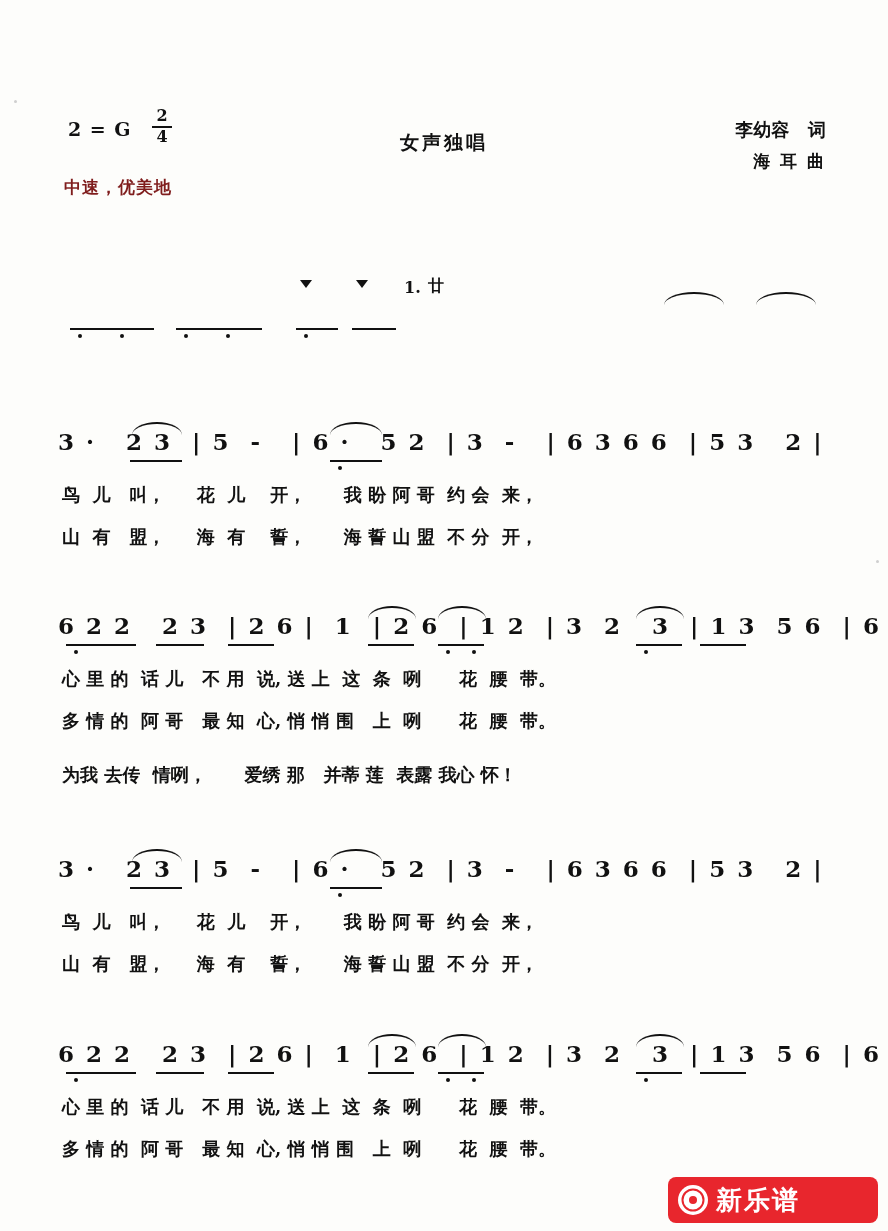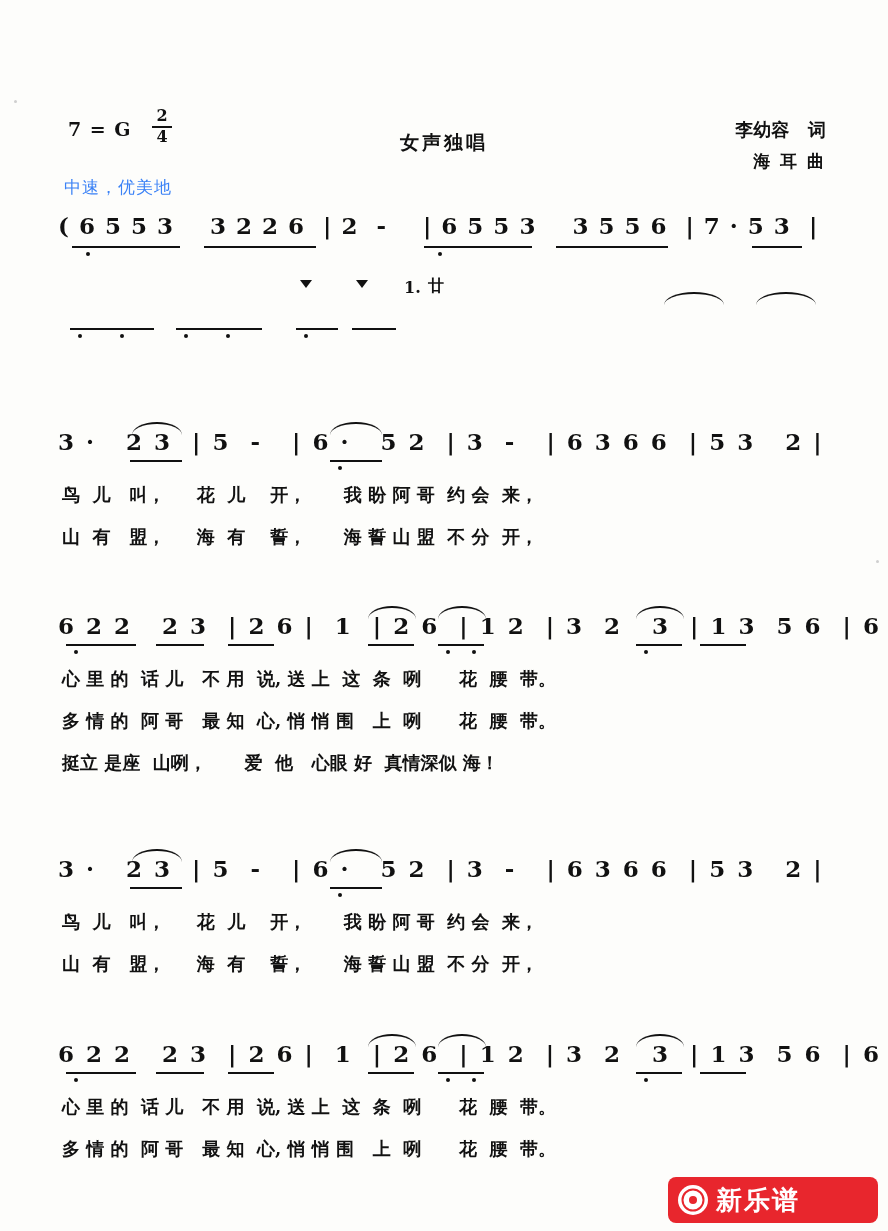--- a/index.html
+++ b/index.html
@@ -45,21 +45,21 @@
   .credit{
     position:absolute;right:62px;
     font-family:"DejaVu Serif","Liberation Serif",serif;
     font-size:17px;font-weight:700;color:#111;letter-spacing:2px;
   }
   .credit.lyric{top:118px;text-align:right;}
   .credit.music{top:150px;}
   .tempo{
     position:absolute;top:176px;left:64px;
     font-family:"DejaVu Serif","Liberation Serif",serif;
-    font-size:17px;font-weight:400;color:#3b82f6;letter-spacing:1px;
+    font-size:17px;font-weight:700;color:#7f1d1d;letter-spacing:1px;
   }
   
   .row{position:absolute;left:0;width:888px;}
   .notes{
     font-family:"DejaVu Serif","Liberation Serif",serif;
     font-size:23px;font-weight:700;color:#111;
     white-space:pre;
     letter-spacing:0px;
   }
   .lyric{
@@ -103,42 +103,31 @@
 </head>
 <body>
 
 <div class="sheet">
 
   <div class="speck" style="left:14px;top:100px;"></div>
   <div class="speck" style="left:876px;top:560px;"></div>
 
   <div class="subtitle">女声独唱</div>
 
-  <div class="key">7 = G</div>
+  <div class="key">2 = G</div>
   <div class="meter">
     <span class="num">2</span>
     <span class="bar"></span>
     <span class="num">4</span>
   </div>
 
   <div class="credit lyric">李幼容   词</div>
   <div class="credit music">海 耳   曲</div>
   <div class="tempo">中速，优美地</div>
 
-  <div class="row" style="top:212px;">
-    <div class="notes" style="margin-left:58px;letter-spacing:1px;">( 6 5 5 3    3 2 2 6  | 2  -    | 6 5 5 3    3 5 5 6  | 7 · 5 3  |</div>
-
-    <div class="beam" style="left:72px;top:34px;width:108px;"></div>
-    <div class="beam" style="left:204px;top:34px;width:112px;"></div>
-    <div class="beam" style="left:424px;top:34px;width:108px;"></div>
-    <div class="beam" style="left:556px;top:34px;width:112px;"></div>
-    <div class="beam" style="left:752px;top:34px;width:50px;"></div>
-    <div class="dotu" style="left:86px;top:40px;"></div>
-    <div class="dotu" style="left:438px;top:40px;"></div>
-  </div>
 
   <div class="row" style="top:296px;">
     <div class="beam" style="left:70px;top:32px;width:84px;"></div>
     <div class="beam" style="left:176px;top:32px;width:86px;"></div>
     <div class="beam" style="left:296px;top:32px;width:42px;"></div>
     <div class="beam" style="left:352px;top:32px;width:44px;"></div>
     <div class="dotu" style="left:78px;top:38px;"></div>
     <div class="dotu" style="left:120px;top:38px;"></div>
     <div class="dotu" style="left:184px;top:38px;"></div>
     <div class="dotu" style="left:226px;top:38px;"></div>
@@ -173,21 +162,21 @@
     <div class="beam" style="left:700px;top:32px;width:46px;"></div>
     <div class="slur" style="left:368px;top:-6px;width:48px;"></div>
     <div class="slur" style="left:438px;top:-6px;width:48px;"></div>
     <div class="slur" style="left:636px;top:-6px;width:48px;"></div>
     <div class="dotu" style="left:74px;top:38px;"></div>
     <div class="dotu" style="left:446px;top:38px;"></div>
     <div class="dotu" style="left:472px;top:38px;"></div>
     <div class="dotu" style="left:644px;top:38px;"></div>
     <div class="lyric" style="margin-left:62px;margin-top:28px;">心 里 的  话 儿   不 用  说, 送 上  这  条  咧      花  腰  带。</div>
     <div class="lyric" style="margin-left:62px;margin-top:18px;">多 情 的  阿 哥   最 知  心, 悄 悄 围   上  咧      花  腰  带。</div>
-    <div class="lyric" style="margin-left:62px;margin-top:18px;">挺立 是座  山咧，      爱  他   心眼 好  真情深似 海！</div>
+    <div class="lyric" style="margin-left:62px;margin-top:30px;">为我 去传  情咧，      爱绣 那   并蒂 莲  表露 我心 怀！</div>
   </div>
 
   <div class="row" style="top:855px;">
     <div class="notes" style="margin-left:58px;letter-spacing:2px;">3 ·   2 3  | 5  -   | 6 ·   5 2  | 3  -   | 6 3 6 6  | 5 3   2 |</div>
     <div class="beam" style="left:130px;top:32px;width:52px;"></div>
     <div class="beam" style="left:330px;top:32px;width:52px;"></div>
     <div class="slur" style="left:132px;top:-6px;width:50px;"></div>
     <div class="slur" style="left:330px;top:-6px;width:52px;"></div>
     <div class="dotu" style="left:338px;top:38px;"></div>
     <div class="lyric" style="margin-left:62px;margin-top:28px;">鸟  儿   叫，     花  儿    开，      我 盼 阿 哥  约 会  来，</div>

